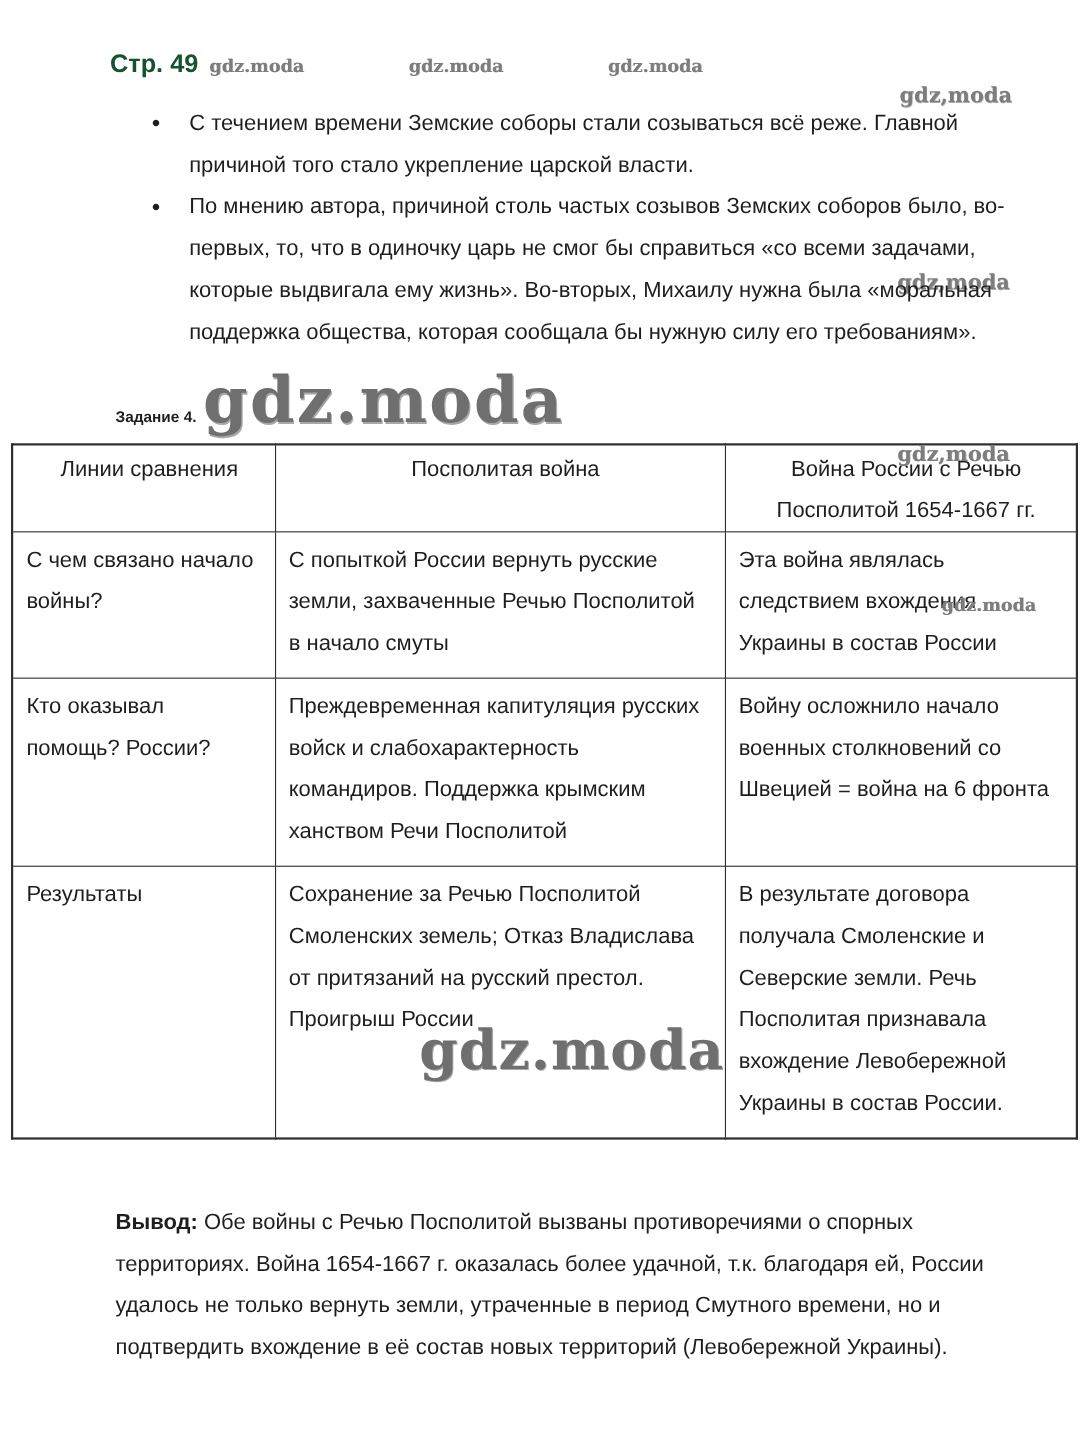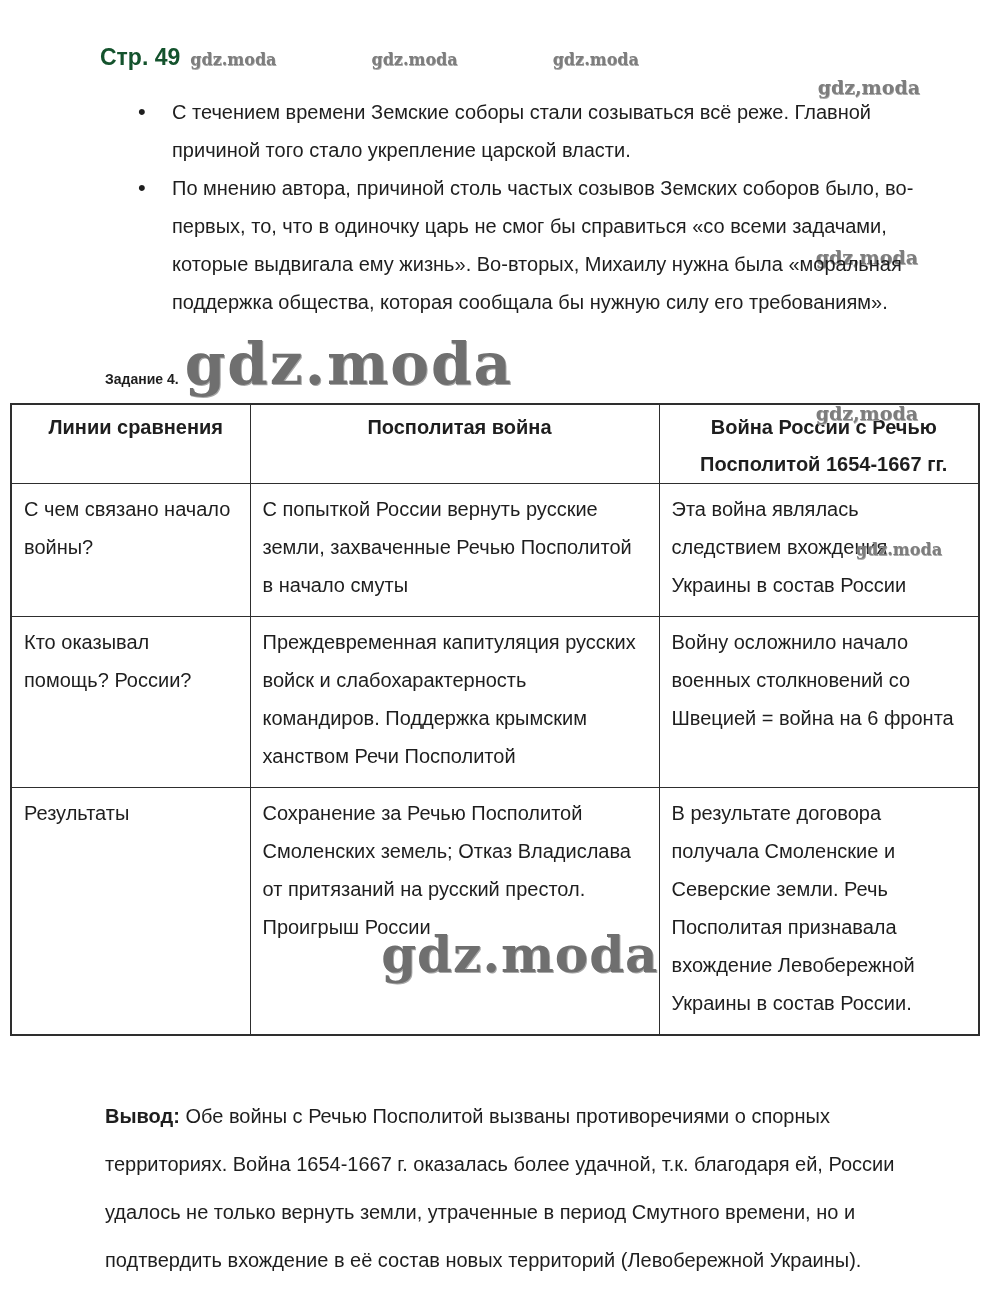--- a/index.html
+++ b/index.html
@@ -72,21 +72,21 @@
     border: 2px solid #2e2e2e;
   }
   table.cmp th, table.cmp td {
     border: 1px solid #2e2e2e;
     vertical-align: top;
     font-size: 20px;
     line-height: 38px;
     overflow: hidden;
   }
   table.cmp th {
-    font-weight: bold;
+    font-weight: normal;
     text-align: center;
     padding: 4px 6px 0 16px;
     height: 72px;
     line-height: 37px;
   }
   table.cmp td { padding: 6px 12px 12px 12px; position: relative; }
   td.c-criteria { padding-right: 30px; }
   td.c-smol     { padding-right: 48px; }
   td.c-rzecz    { padding-right: 22px; }
   .wm-cell-small {
@@ -101,21 +101,21 @@
     color: #6f6f6f;
     letter-spacing: 1px;
     text-shadow: 1px 1px 0 #a8a8a8;
     white-space: nowrap;
   }
   
   .conclusion {
     margin: 56px 0 0 105px;
     width: 810px;
     font-size: 20px;
-    line-height: 48px;
+    line-height: 38px;
   }
   .conclusion .lbl { font-weight: bold; }
 </style>
 </head>
 <body>
 
 <span class="wm wm-abs" id="wm-top-right">gdz,moda</span>
 <span class="wm wm-abs" id="wm-mid-right">gdz,moda</span>
 <span class="wm wm-abs" id="wm-task-right">gdz,moda</span>
 

